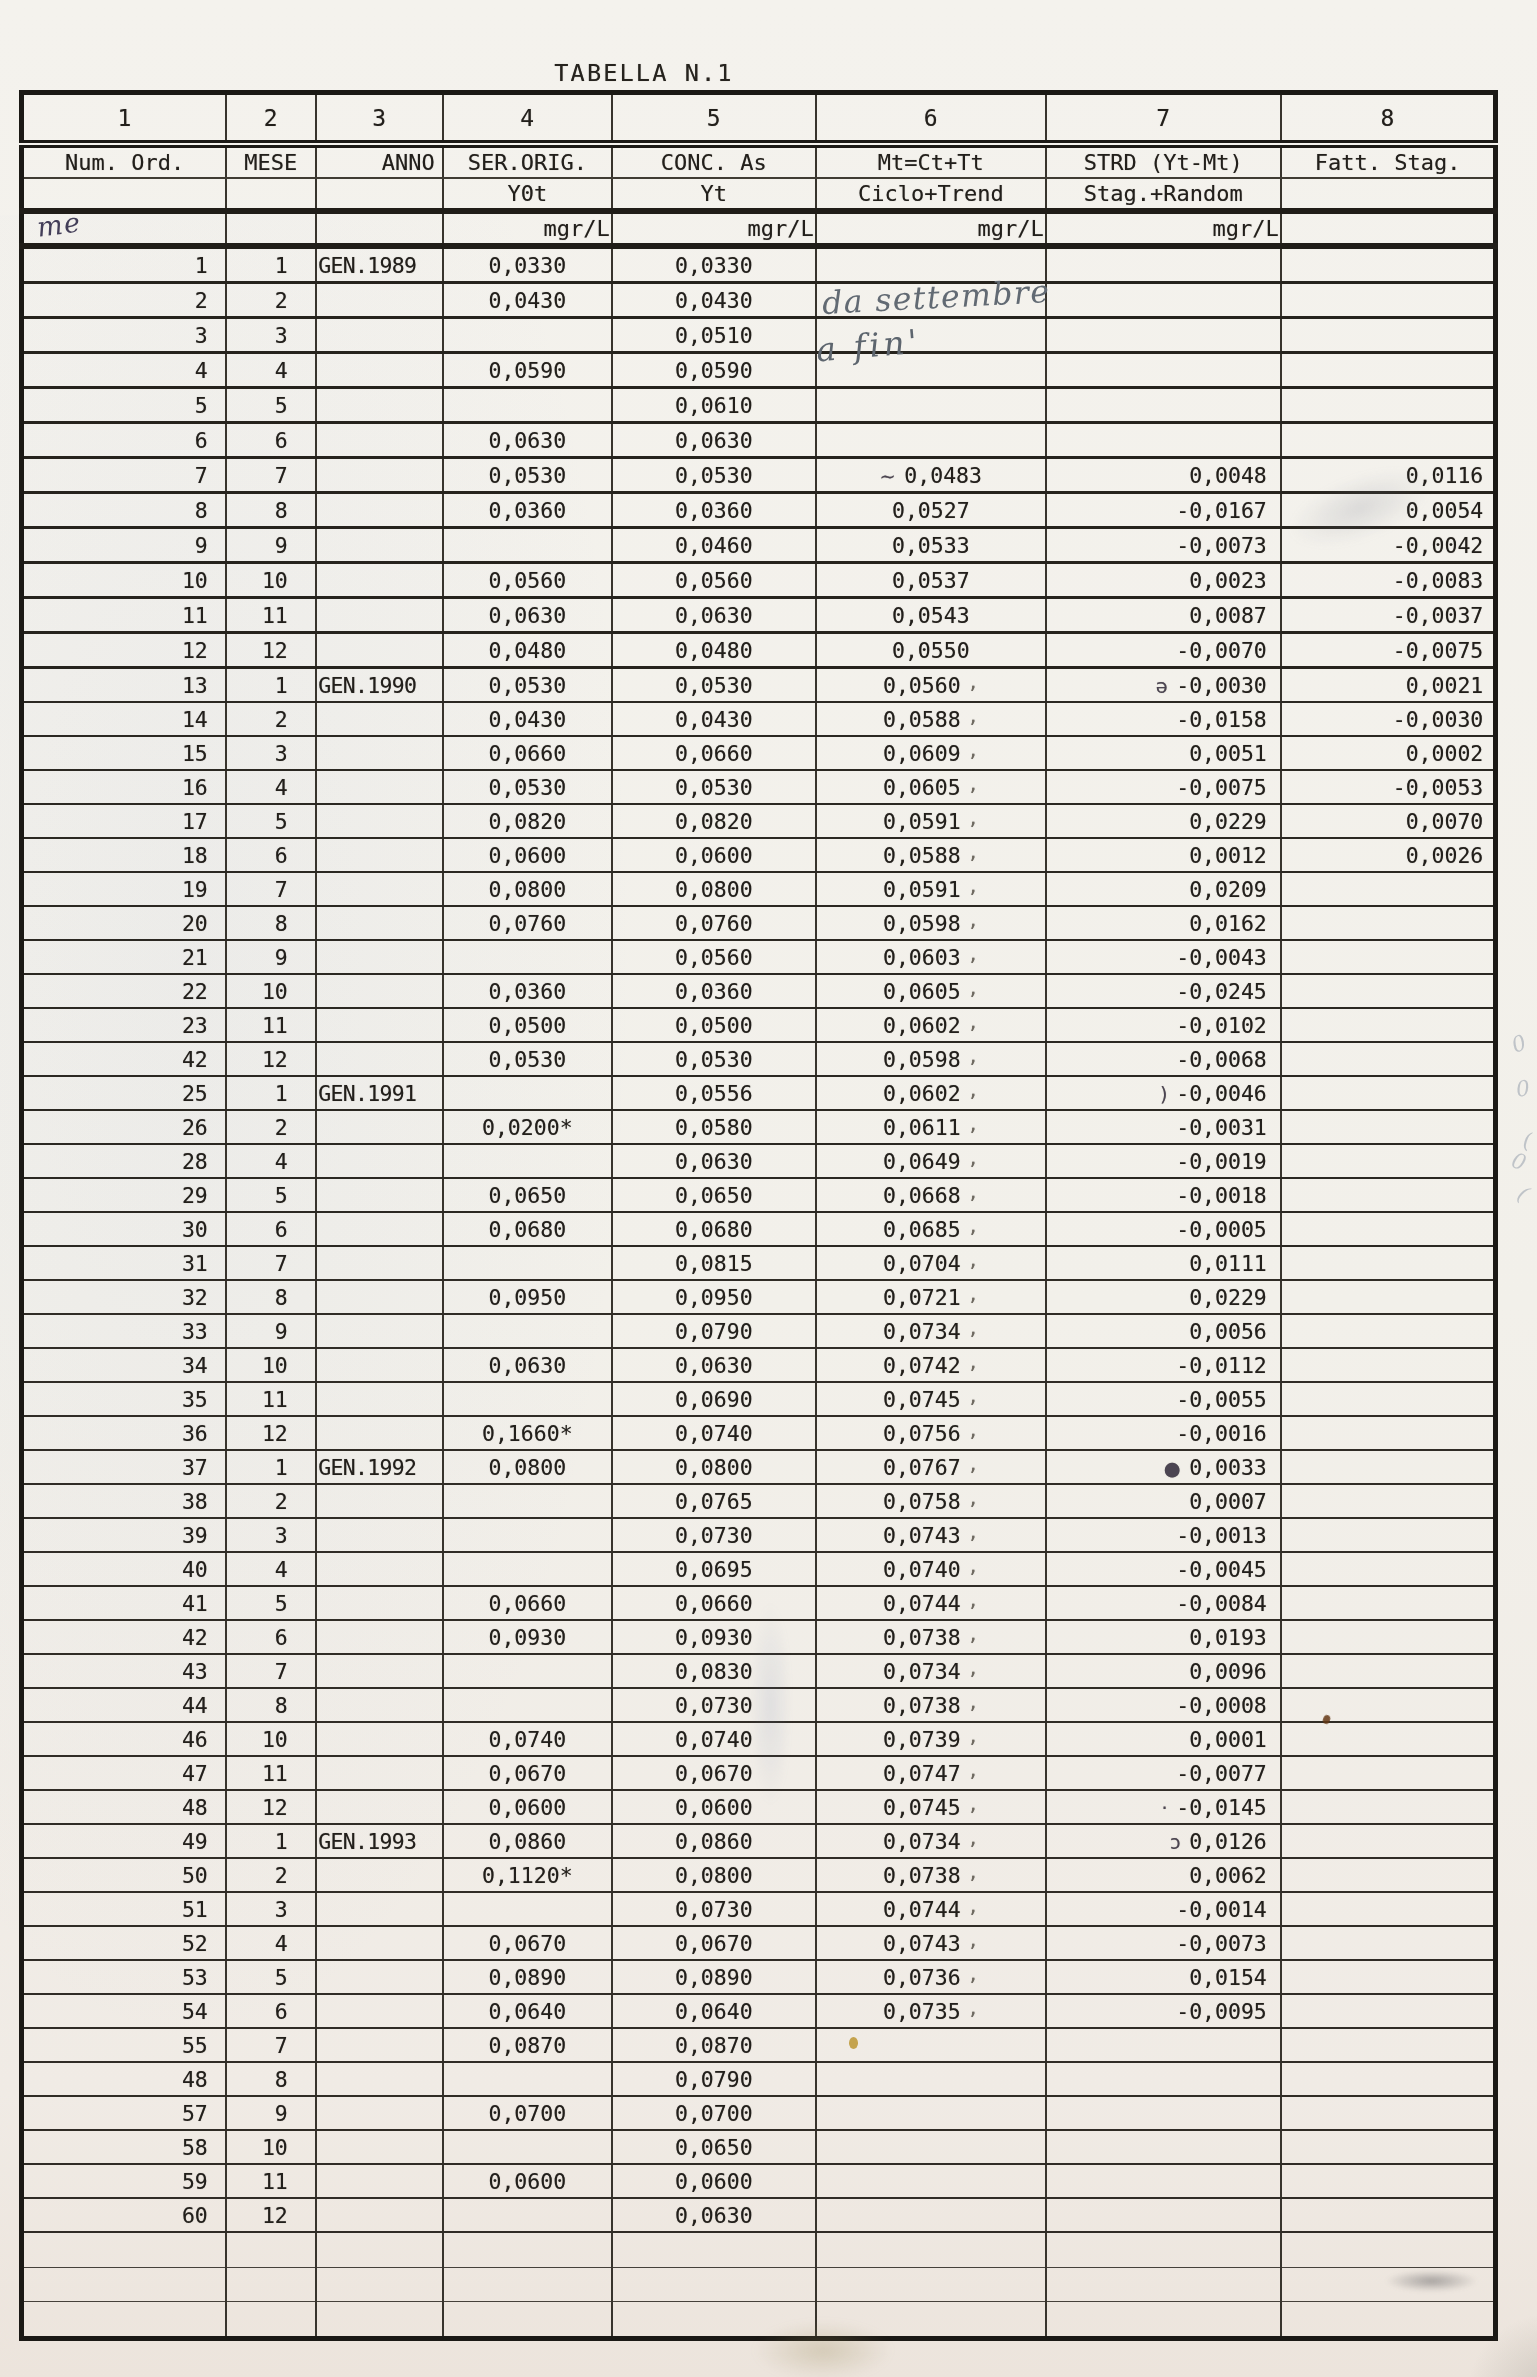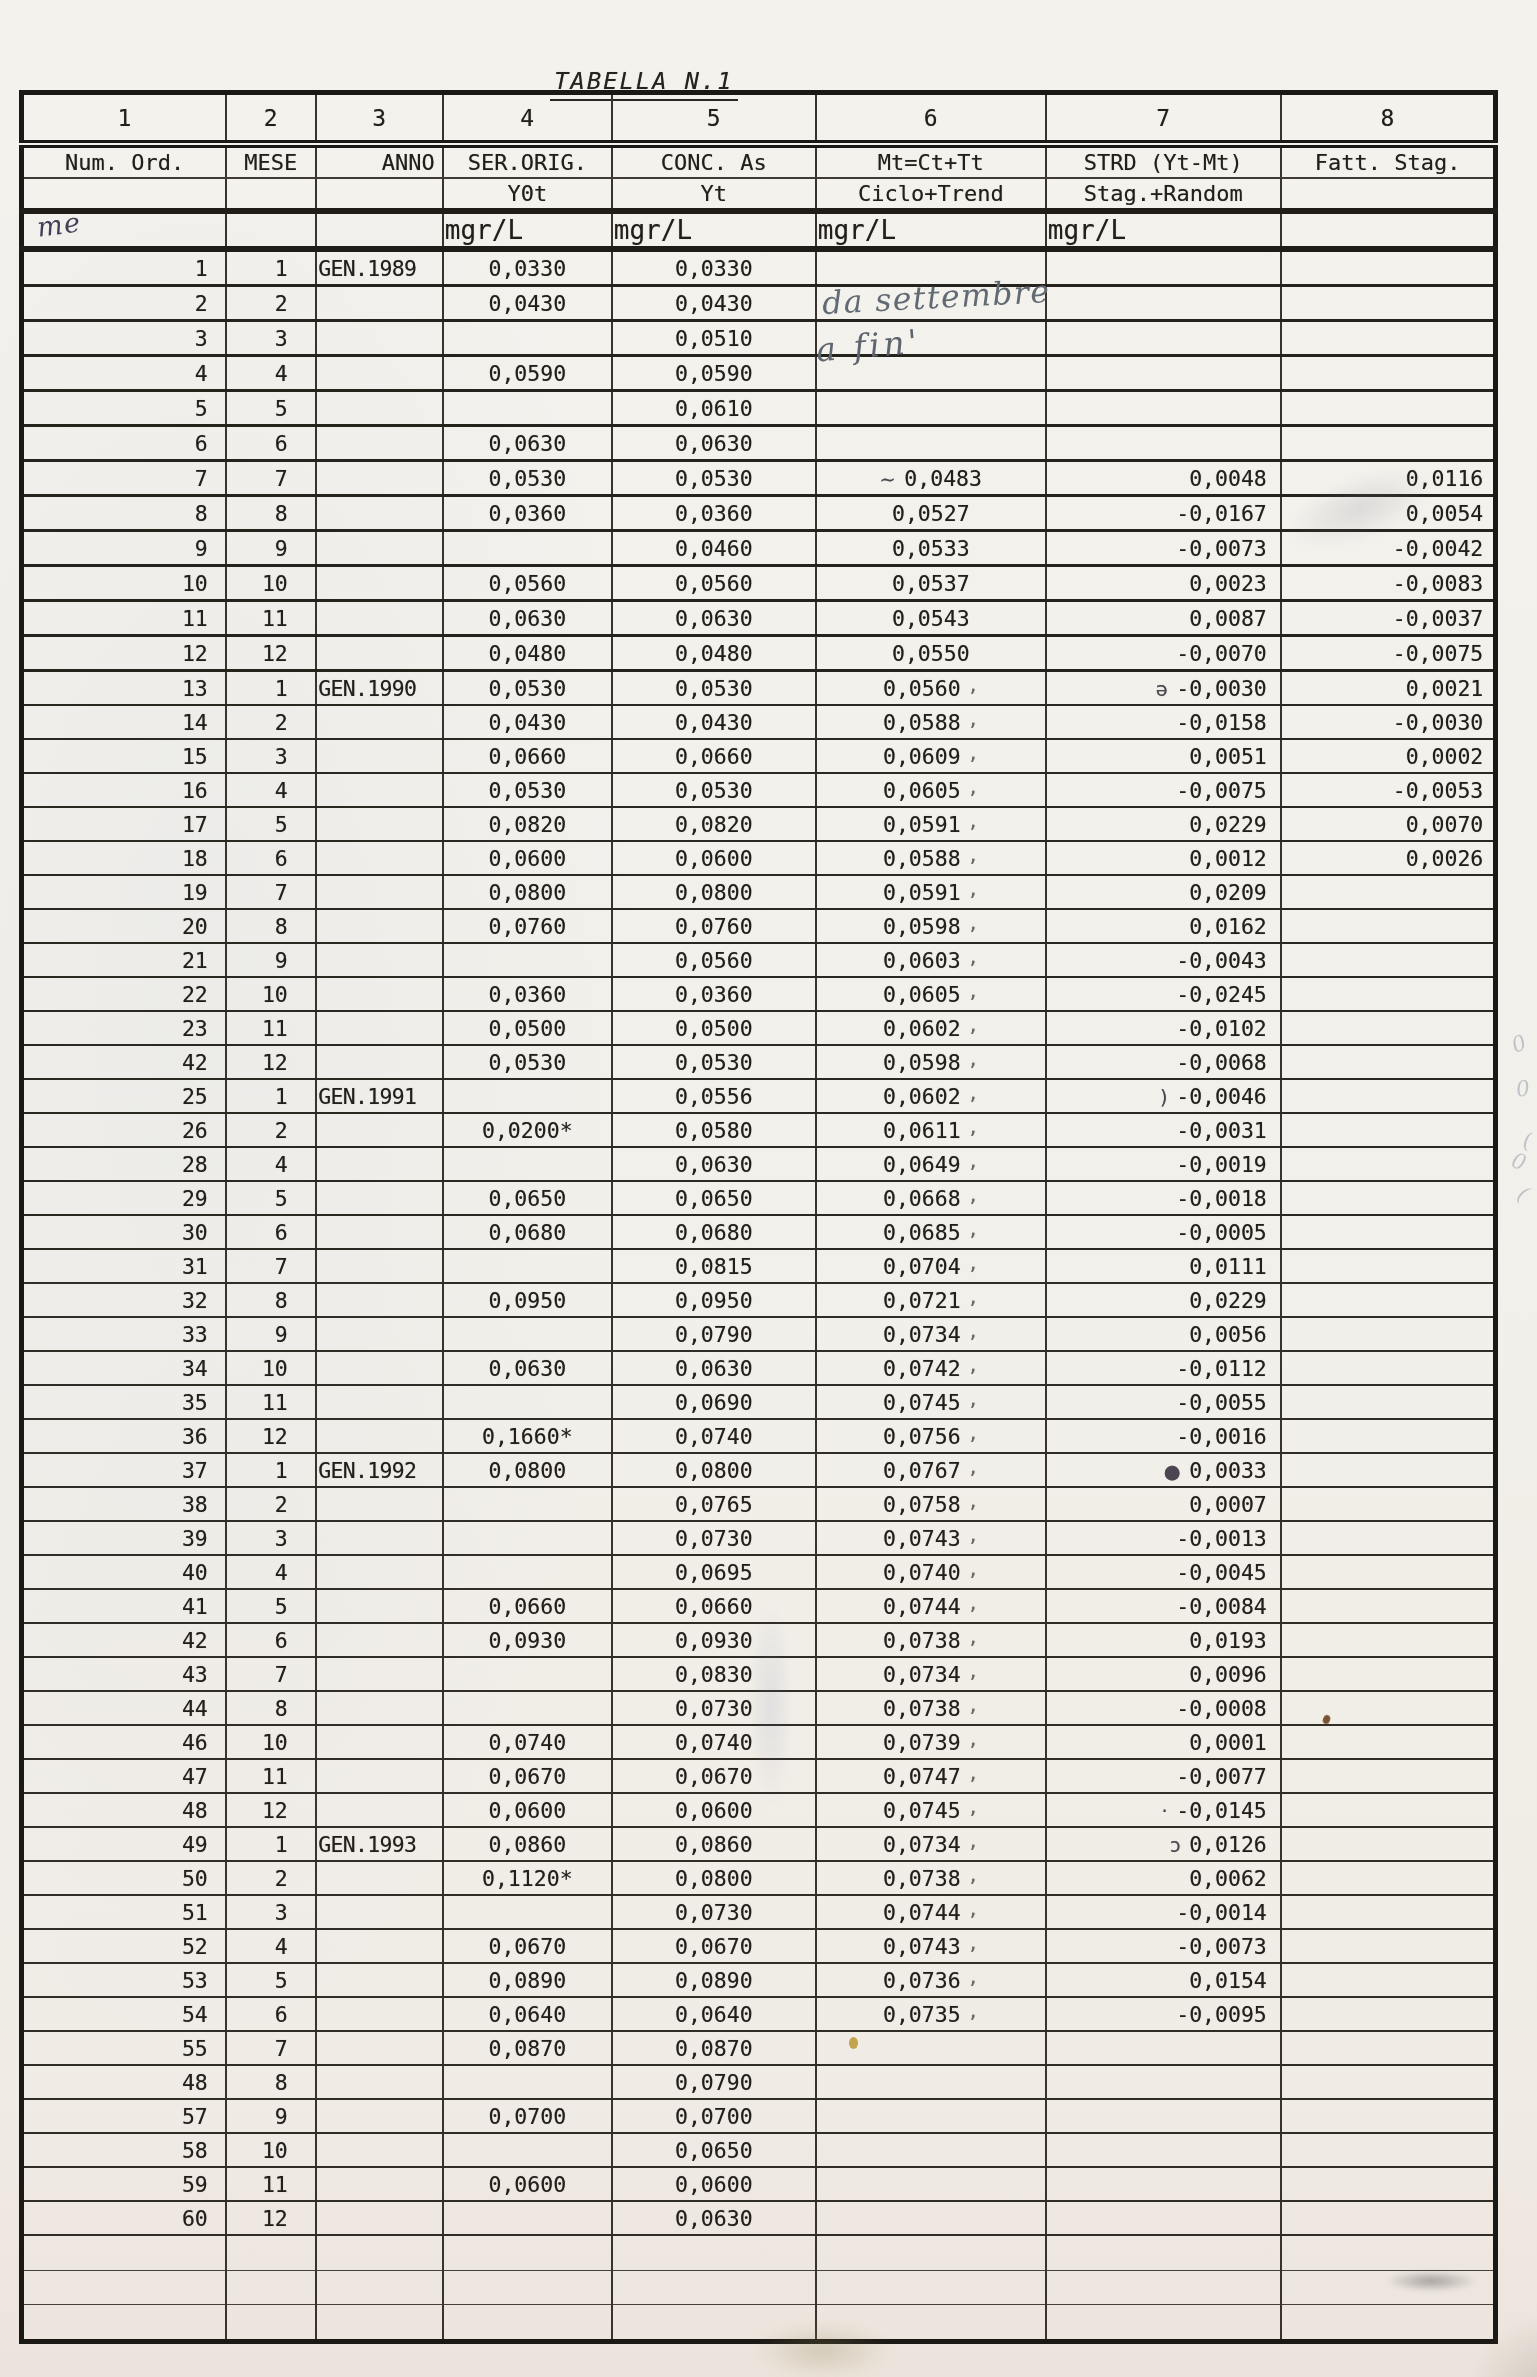--- a/index.html
+++ b/index.html
@@ -5,39 +5,39 @@
   html,body{margin:0;padding:0;background:#e8e5de;}
   .page{
     position:relative; width:1537px; height:2377px; overflow:hidden;
     background:linear-gradient(180deg,#f4f2ed 0%,#f2f0ea 55%,#f0ebe5 88%,#ece4dc 100%);
     font-family:"DejaVu Sans Mono", monospace;
   }
   
   .tint{position:absolute;left:0;top:215px;width:644px;height:1861px;
     background:radial-gradient(ellipse at 30% 40%, rgba(150,170,210,0.07), rgba(150,170,210,0) 70%);
     pointer-events:none;}
-  .title-wrap{position:absolute;left:0;top:67px;width:1288px;text-align:center;font-style:italic;}
+  .title-wrap{position:absolute;left:0;top:59px;width:1288px;text-align:center;}
   .doc-title{
     display:inline-block;font-size:23.6px;letter-spacing:2.1px;color:#26231e;
     border-bottom:2.1px solid #2a2824;padding:0 4.3px 3.6px 4.3px;
     text-shadow:0 0 0.7px rgba(40,36,30,.55);
   }
   table.sheet{
     position:absolute;left:19.3px;top:90px;table-layout:fixed;border-collapse:collapse;
     border:5.7px solid #1b1915;
   }
   .sheet th,.sheet td{
     border-left:2.1px solid #38342d;border-right:2.1px solid #38342d;
     font-weight:normal;white-space:nowrap;overflow:hidden;vertical-align:middle;
     color:#221f1b;text-shadow:0 0 0.7px rgba(40,36,30,.5);
   }
   tr.h-num th{height:43px;font-size:23px;border-bottom:8.6px double #1b1915;text-align:center;}
   tr.h-lab th{height:27px;font-size:22px;border-bottom:2.1px solid #403c34;}
   tr.h-sub th{height:27px;font-size:22px;border-bottom:6.4px solid #201d18;}
-  tr.h-unit td{height:27px;font-size:26px;border-bottom:6.4px solid #201d18;text-align:left;}
+  tr.h-unit td{height:27px;font-size:22px;border-bottom:6.4px solid #201d18;text-align:right;}
   th.h-anno{text-align:right;padding-right:7px;}
   tr.data td{height:30px;font-size:21.5px;}
   tr.bw5 td{border-bottom:3.6px solid #262младšie;}
   tr.bw5 td{border-bottom:3.6px solid #26231d;}
   tr.bw4 td{border-bottom:2.9px solid #2b2822;}
   tr.bw3 td{border-bottom:2.1px solid #302c26;}
   tr.empty td{height:31.5px;border-bottom:1.4px solid #45413a;}
   tr.empty.last td{border-bottom:none;}
   td.c1{text-align:right;padding-right:17px;}
   td.c2{text-align:right;padding-right:27px;}

